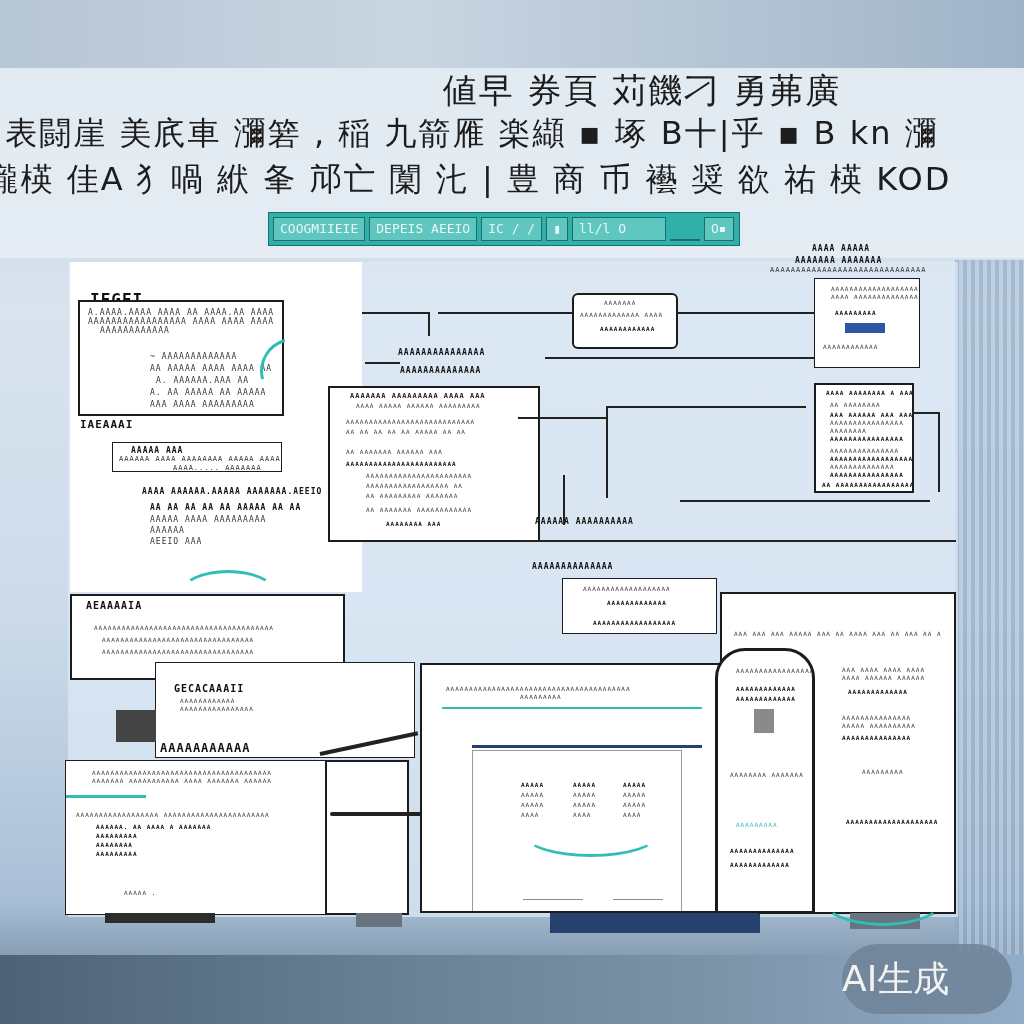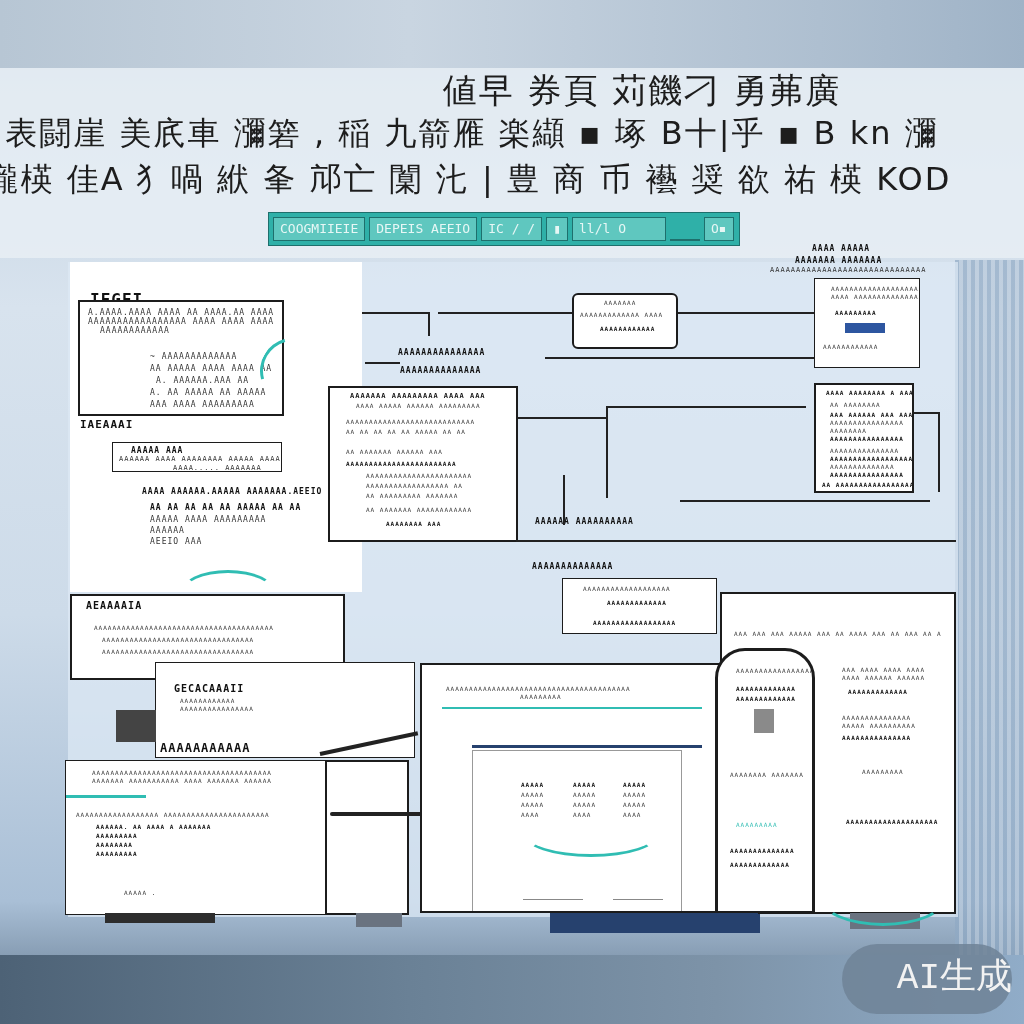--- a/index.html
+++ b/index.html
@@ -22,21 +22,21 @@
   .tb-btn{height:22px;background:#5fc7bf;border:1px solid #1e6f6c;color:#e7f7f5;font-size:13px;line-height:22px;padding:0 6px;
     font-family:"DejaVu Sans Mono",monospace;white-space:nowrap;}
   .panel{position:absolute;background:#fff;border:2px solid #1c1c1c;box-sizing:border-box;overflow:hidden;}
   .panel.soft{border-color:#cfd8e2;}
   .line{position:absolute;background:#222;}
   .teal{position:absolute;border:3px solid #30bdb3;border-color:#30bdb3 transparent transparent transparent;border-radius:50%;}
   .txt{position:absolute;font-size:8px;color:#333;white-space:nowrap;letter-spacing:1px;font-family:"DejaVu Sans Mono",monospace;}
   .txt.b{font-weight:bold;color:#111;}
   .arrow{position:absolute;width:0;height:0;border-top:14px solid transparent;border-bottom:14px solid transparent;border-left:24px solid #1c1c1c;}
   .badge{position:absolute;left:842px;top:944px;width:170px;height:70px;border-radius:35px;background:rgba(110,130,150,.85);
-    color:#f2f2f2;font-size:36px;text-align:right;line-height:70px;font-family:Liberation Mono, monospace;}
+    color:#f2f2f2;font-size:36px;text-align:left;line-height:70px;}
   .navy{position:absolute;background:#26416e;}
   .grey{position:absolute;background:#6a7380;}
 </style>
 </head>
 <body>
 
 <div class="bg-top"></div>
 <div class="bg-right"></div>
 <div class="bg-bottom"></div>
 <div class="header-band"></div>
@@ -92,21 +92,21 @@
 <div class="txt b" style="left:400px;top:366px">AAAAAAAAAAAAAA</div>
 <div class="line" style="left:365px;top:362px;width:35px;height:2px"></div>
 
 <div class="panel" style="left:572px;top:293px;width:106px;height:56px;border-radius:6px">
   <div class="txt" style="left:30px;top:4px;font-size:6px">AAAAAAA</div>
   <div class="txt" style="left:6px;top:16px;font-size:6px">AAAAAAAAAAAAA AAAA</div>
   <div class="txt b" style="left:26px;top:30px;font-size:6px">AAAAAAAAAAAA</div>
 </div>
 <div class="line" style="left:545px;top:357px;width:280px;height:2px"></div>
 
-<div class="panel" style="left:328px;top:386px;width:190px;height:156px">
+<div class="panel" style="left:328px;top:386px;width:212px;height:156px">
   <div class="txt b" style="left:20px;top:4px;font-size:7px">AAAAAAA AAAAAAAAA AAAA AAA</div>
   <div class="txt" style="left:26px;top:14px;font-size:6px">AAAA AAAAA AAAAAA AAAAAAAAA</div>
   <div class="txt" style="left:16px;top:30px;font-size:6px">AAAAAAAAAAAAAAAAAAAAAAAAAAAA</div>
   <div class="txt" style="left:16px;top:40px;font-size:6px">AA AA AA AA AA AAAAA AA AA</div>
   <div class="txt" style="left:16px;top:60px;font-size:6px">AA AAAAAAA AAAAAA AAA</div>
   <div class="txt b" style="left:16px;top:72px;font-size:6px">AAAAAAAAAAAAAAAAAAAAAAAA</div>
   <div class="txt" style="left:36px;top:84px;font-size:6px">AAAAAAAAAAAAAAAAAAAAAAA</div>
   <div class="txt" style="left:36px;top:94px;font-size:6px">AAAAAAAAAAAAAAAAAA AA</div>
   <div class="txt" style="left:36px;top:104px;font-size:6px">AA AAAAAAAAA AAAAAAA</div>
   <div class="txt" style="left:36px;top:118px;font-size:6px">AA AAAAAAA AAAAAAAAAAAA</div>

